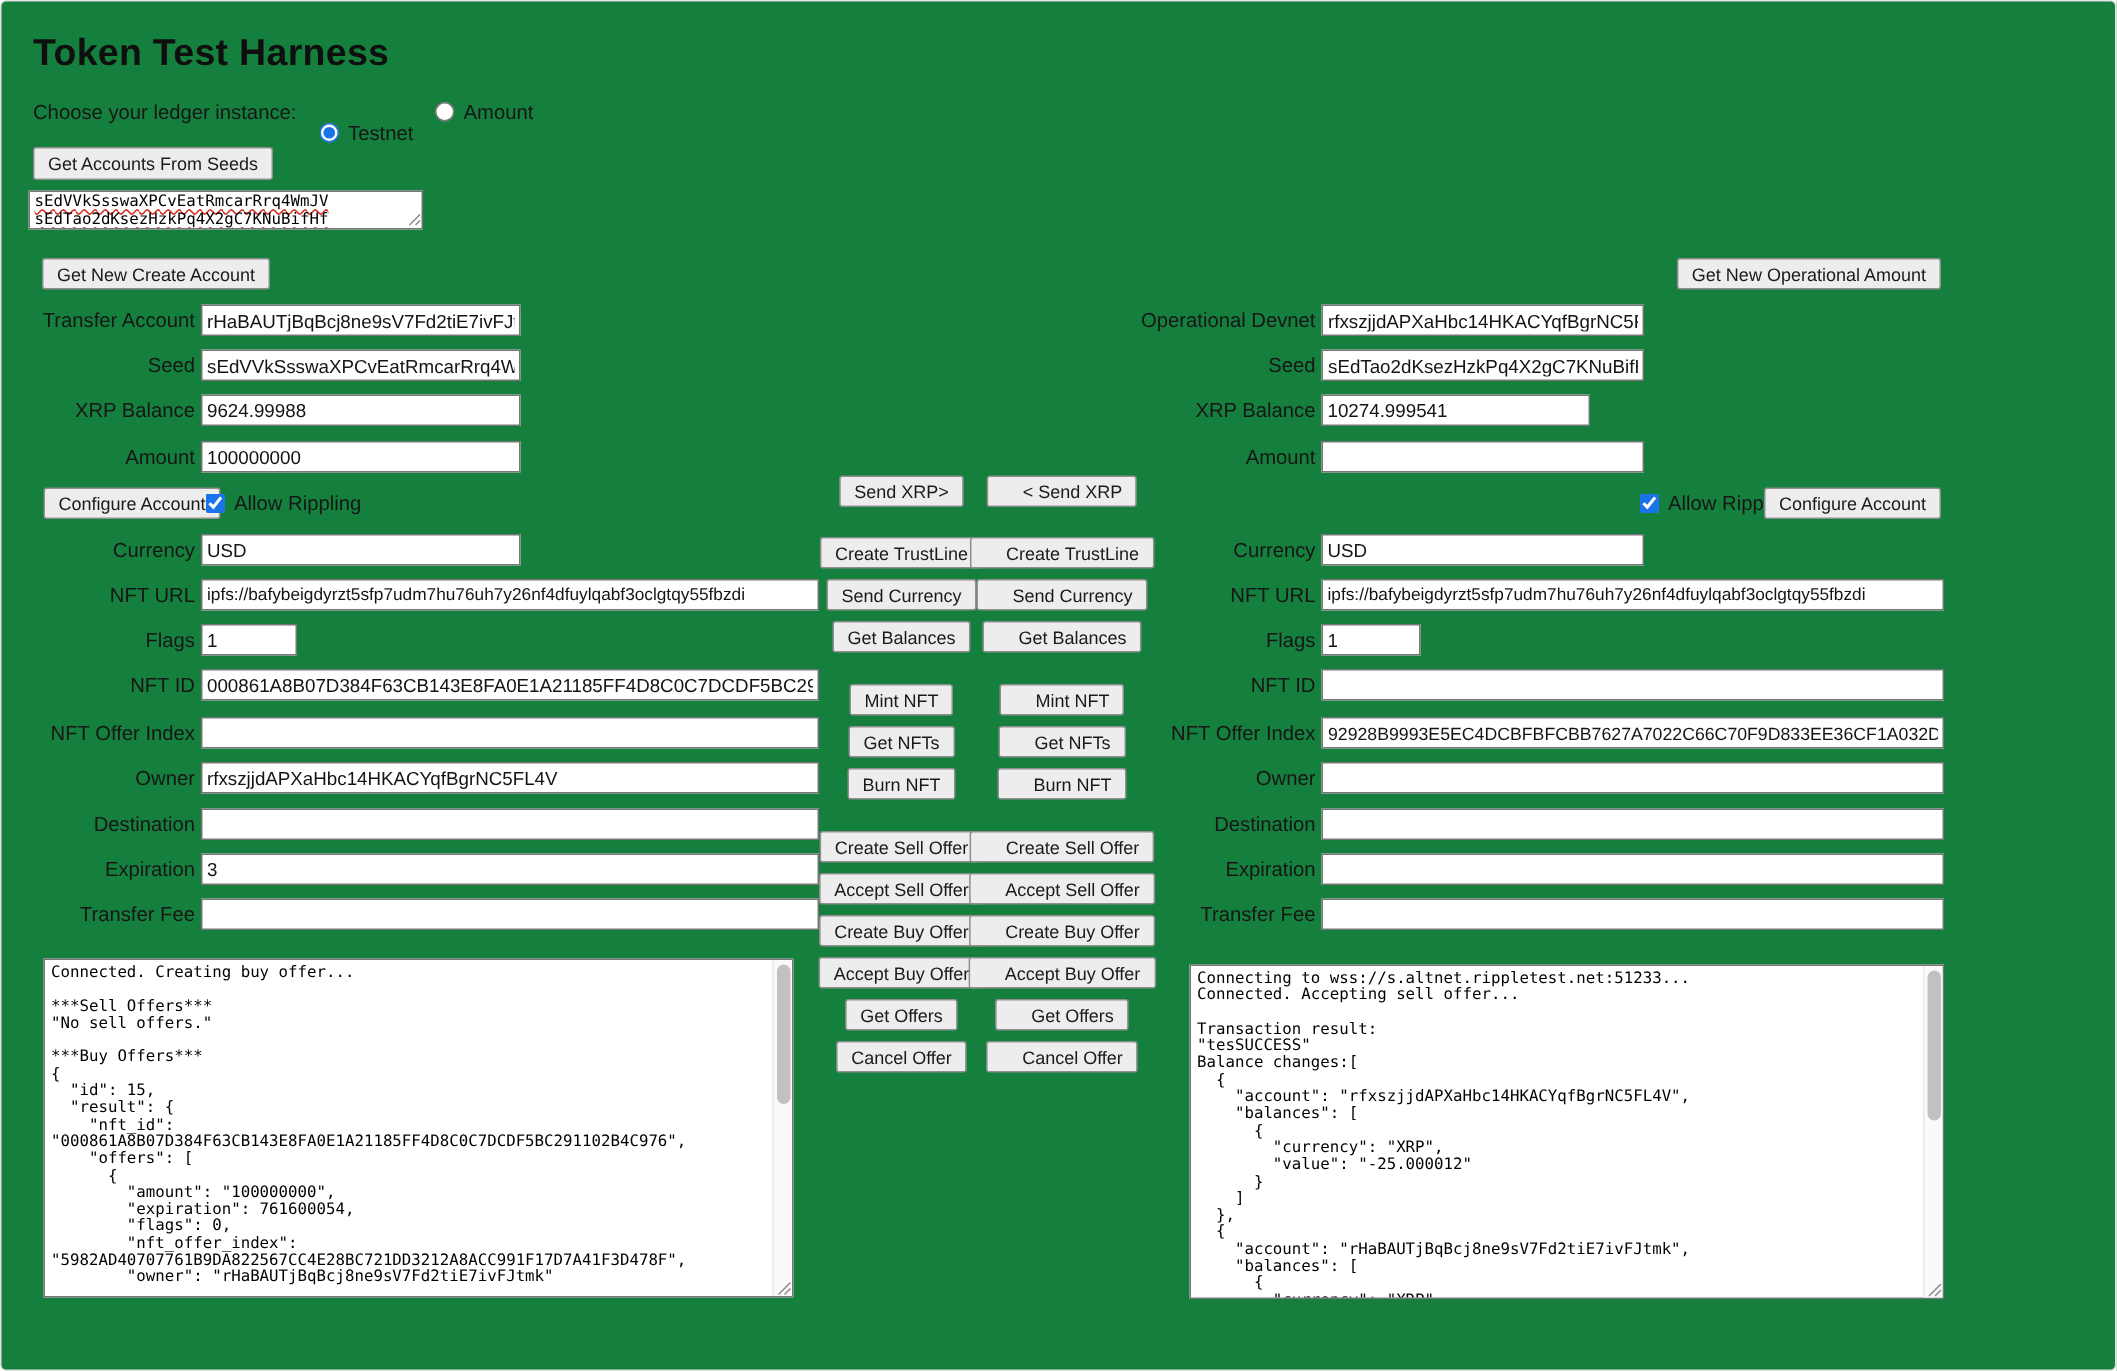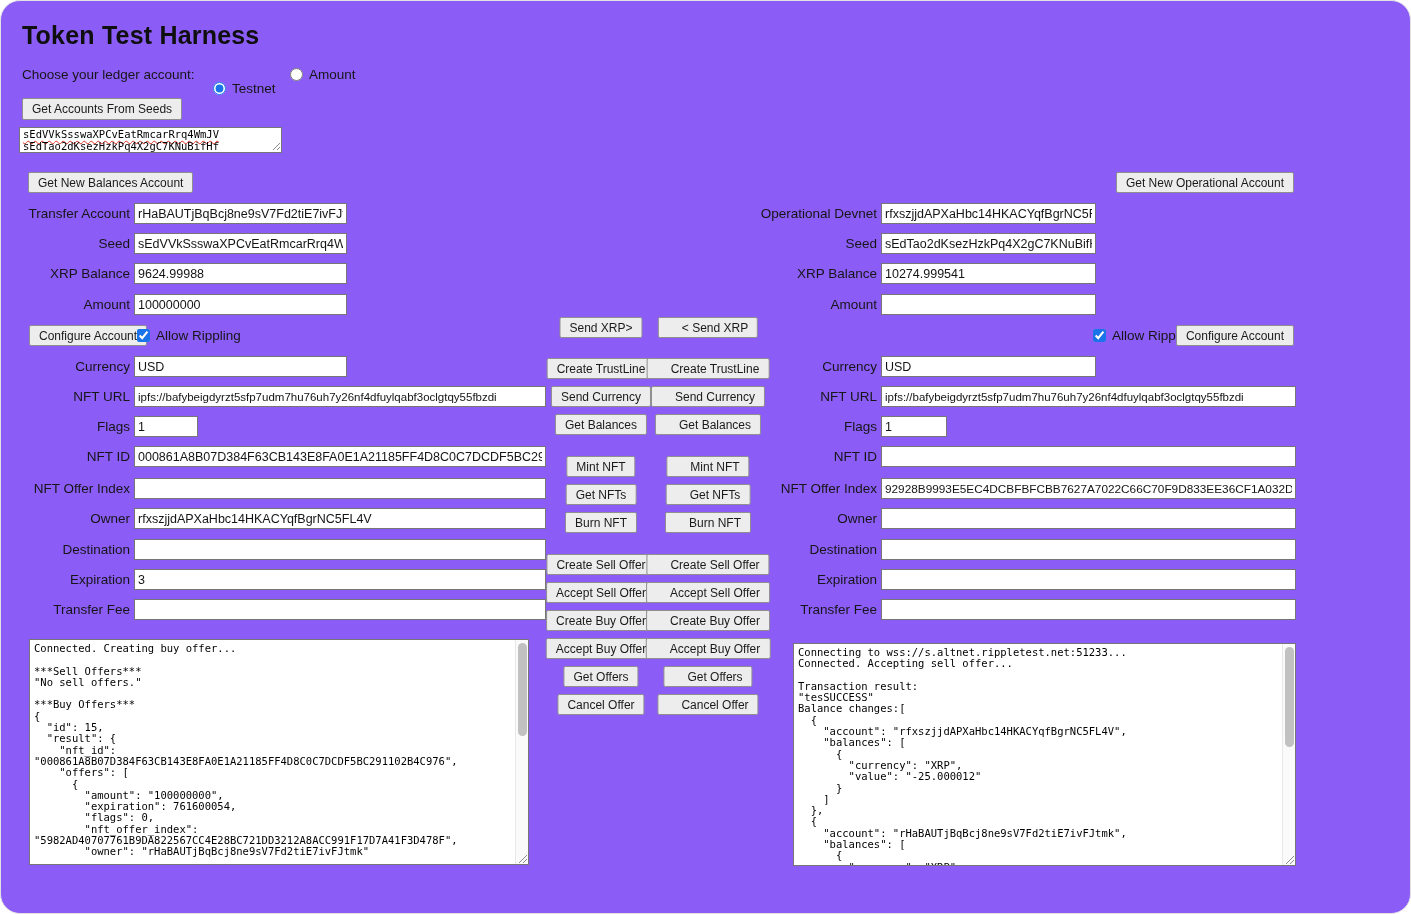--- a/index.html
+++ b/index.html
@@ -1,18 +1,18 @@
 <!DOCTYPE html>
 <html><head>
 <meta charset="utf-8">
 <style>
   html,body{margin:0;padding:0;background:#ffffff;}
   .stage{
-    position:relative;width:1411px;height:914px;background:#8b5cf6;
-    border-radius:20px;border:1px solid #e2e2e2;overflow:hidden;box-sizing:border-box;
+    position:relative;width:1411px;height:914px;background:#15803d;
+    border-radius:4px;border:1px solid #e2e2e2;overflow:hidden;box-sizing:border-box;
     font-family:"Liberation Sans",sans-serif;color:#161616;
   }
   .title{position:absolute;font-size:25px;font-weight:700;letter-spacing:.2px;color:#0f0f0f;white-space:nowrap;}
   .text{position:absolute;font-size:13.5px;line-height:17px;white-space:nowrap;}
   .flabel{position:absolute;font-size:13.5px;line-height:21px;white-space:nowrap;text-align:right;}
   .l-lbl{right:1280px;}
   .r-lbl{right:533px;}
   .btn{
     position:absolute;box-sizing:border-box;height:21px;
     background:#ededed;border:1px solid #8f8f8f;border-radius:2px;
@@ -47,39 +47,39 @@
   .sb-corner{position:absolute;width:13px;height:13px;background:#fafafa;border-left:1px solid #e8e8e8;box-sizing:border-box;display:flex;align-items:flex-end;justify-content:flex-end;}
   .grip{position:absolute;}
 </style>
 </head>
 <body>
 
 <div class="stage">
 
   <div>
     <div class="title" style="left:21px;top:20px;">Token Test Harness</div>
-    <div class="text" style="left:21px;top:65px;">Choose your ledger account:</div>
+    <div class="text" style="left:21px;top:65px;">Choose your ledger instance:</div>
     <div class="chkrow" style="left:212px;top:77px;">
       <input type="radio" name="ledger" checked="" style="">
       <span class="chklbl">Testnet</span>
     </div>
     <div class="chkrow" style="left:289px;top:63px;">
       <input type="radio" name="ledger" style="">
       <span class="chklbl">Amount</span>
     </div>
     <button class="btn tall" style="left:21px;top:97px;">Get Accounts From Seeds</button>
     <textarea class="seeds" style="left: 18px; top: 126px; width: 263px; height: 26px;" spellcheck="false">sEdVVkSsswaXPCvEatRmcarRrq4WmJV
 sEdTao2dKsezHzkPq4X2gC7KNuBifHf</textarea>
     <svg class="grip" style="left:271px;top:141px;" width="9" height="9">
         <path d="M8 1 L1 8 M8 5 L5 8" stroke="#8a8a8a" stroke-width="1" fill="none"></path>
       </svg>
   </div>
 
   <div>
-    <button class="btn" style="left:27px;top:171px;">Get New Balances Account</button>
+    <button class="btn" style="left:27px;top:171px;">Get New Create Account</button>
 
     <div class="flabel l-lbl" style="top:202px;">Transfer Account</div>
     <input class="inp" style="left: 133px; top: 202px; width: 213px;" value="rHaBAUTjBqBcj8ne9sV7Fd2tiE7ivFJtmk">
 
     <div class="flabel l-lbl" style="top:232px;">Seed</div>
     <input class="inp" style="left: 133px; top: 232px; width: 213px;" value="sEdVVkSsswaXPCvEatRmcarRrq4WmJV">
 
     <div class="flabel l-lbl" style="top:262px;">XRP Balance</div>
     <input class="inp" style="left: 133px; top: 262px; width: 213px;" value="9624.99988">
 
@@ -142,30 +142,30 @@
       <div class="sb-thumb" style="left:2px;top:3px;height:93px;"></div>
     </div>
     <div class="sb-corner" style="left:514px;top:850px;">
       <svg width="10" height="10">
           <path d="M9 1 L1 9 M9 5 L5 9" stroke="#8a8a8a" stroke-width="1" fill="none"></path>
         </svg>
     </div>
   </div>
 
   <div>
-    <button class="btn" style="right:116px;top:171px;left:auto;">Get New Operational Account</button>
+    <button class="btn" style="right:116px;top:171px;left:auto;">Get New Operational Amount</button>
 
     <div class="flabel r-lbl" style="top:202px;">Operational Devnet</div>
     <input class="inp" style="left: 880px; top: 202px; width: 215px;" value="rfxszjjdAPXaHbc14HKACYqfBgrNC5FL4V">
 
     <div class="flabel r-lbl" style="top:232px;">Seed</div>
     <input class="inp" style="left: 880px; top: 232px; width: 215px;" value="sEdTao2dKsezHzkPq4X2gC7KNuBifHf">
 
     <div class="flabel r-lbl" style="top:262px;">XRP Balance</div>
-    <input class="inp" style="left: 880px; top: 262px; width: 215px;" value="10274.999541">
+    <input class="inp" style="left: 880px; top: 262px; width: 179px;" value="10274.999541">
 
     <div class="flabel r-lbl" style="top:293px;">Amount</div>
     <input class="inp" style="left: 880px; top: 293px; width: 215px;" value="">
 
     <div class="chkrow" style="left:1092px;top:324px;">
       <input type="checkbox" checked="" style="">
       <span class="chklbl">Allow Rippling</span>
     </div>
     <button class="btn" style="right:116px;top:324px;left:auto;">Configure Account</button>
 

